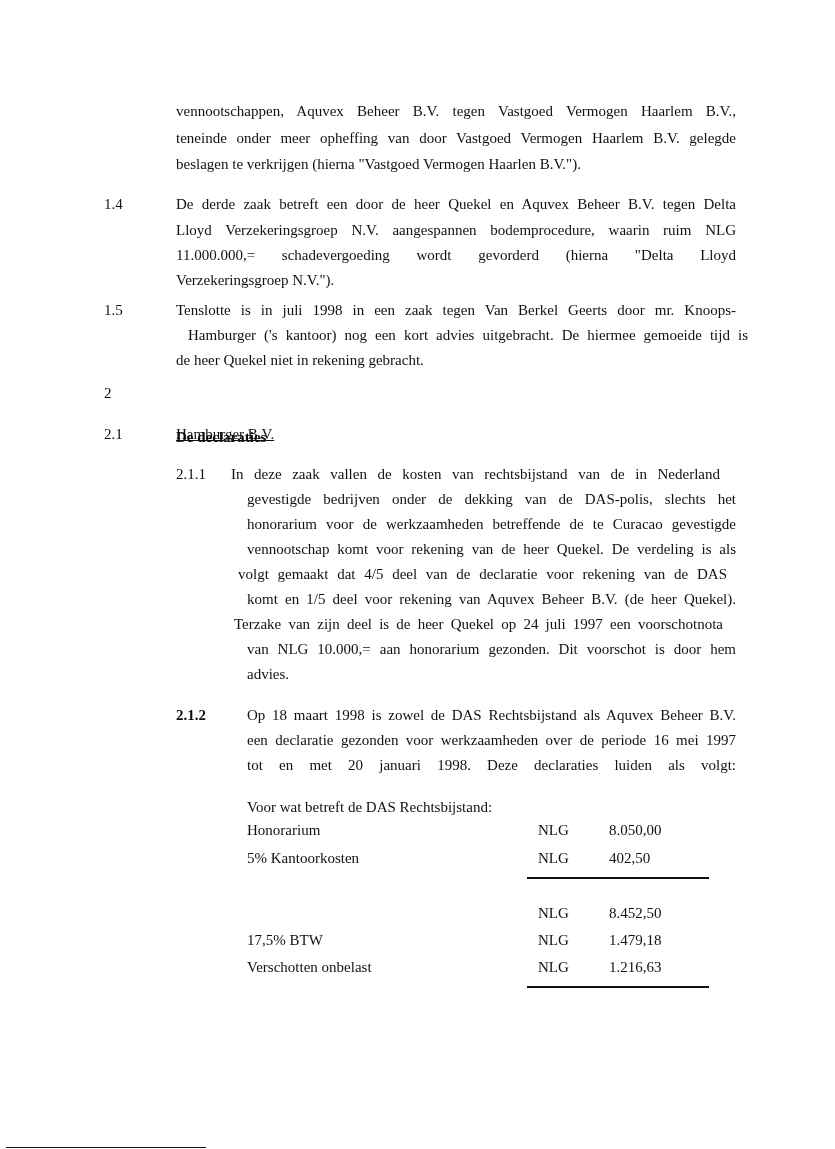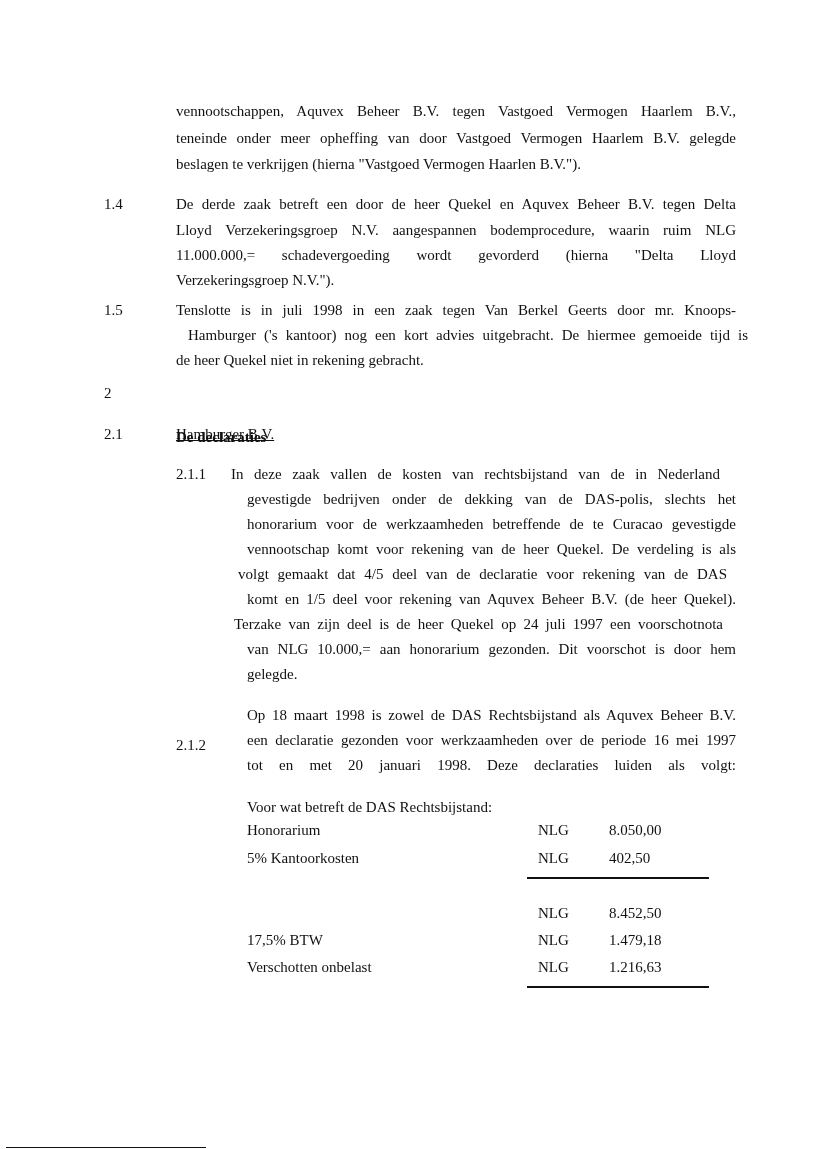--- a/index.html
+++ b/index.html
@@ -53,25 +53,25 @@
 <div>
   <div class="num" style="left:176px; top:464px;">2.1.1</div>
   <div class="line just" style="left:231px; top:464px; width:489px;">In deze zaak vallen de kosten van rechtsbijstand van de in Nederland</div>
   <div class="line just" style="left:247px; top:489px; width:489px;">gevestigde bedrijven onder de dekking van de DAS-polis, slechts het</div>
   <div class="line just" style="left:247px; top:514px; width:489px;">honorarium voor de werkzaamheden betreffende de te Curacao gevestigde</div>
   <div class="line just" style="left:247px; top:539px; width:489px;">vennootschap komt voor rekening van de heer Quekel. De verdeling is als</div>
   <div class="line just" style="left:238px; top:564px; width:489px;">volgt gemaakt dat 4/5 deel van de declaratie voor rekening van de DAS</div>
   <div class="line just" style="left:247px; top:589px; width:489px;">komt en 1/5 deel voor rekening van Aquvex Beheer B.V. (de heer Quekel).</div>
   <div class="line just" style="left:234px; top:614px; width:489px;">Terzake van zijn deel is de heer Quekel op 24 juli 1997 een voorschotnota</div>
   <div class="line just" style="left:247px; top:639px; width:489px;font-family:Liberation Serif, serif;">van NLG 10.000,= aan honorarium gezonden. Dit voorschot is door hem</div>
-  <div class="line" style="left:247px; top:664px;">gelegde.</div>
+  <div class="line" style="left:247px; top:664px;">advies.</div>
 </div>
 
 <div>
-  <div class="num" style="left:176px; top:735px;">2.1.2</div>
+  <div class="num" style="left:176px; top:705px;font-weight:bold;">2.1.2</div>
   <div class="line just" style="left:247px; top:705px; width:489px;">Op 18 maart 1998 is zowel de DAS Rechtsbijstand als Aquvex Beheer B.V.</div>
   <div class="line just" style="left:247px; top:730px; width:489px;">een declaratie gezonden voor werkzaamheden over de periode 16 mei 1997</div>
   <div class="line just" style="left:247px; top:755px; width:489px;">tot en met 20 januari 1998. Deze declaraties luiden als volgt:</div>
   <div class="line" style="left:247px; top:797px;">Voor wat betreft de DAS Rechtsbijstand:</div>
 </div>
 
 <div>
   <div>
     <div class="line" style="left:247px; top:820px;">Honorarium</div>
     <div class="line" style="left:538px; top:820px;">NLG</div>

